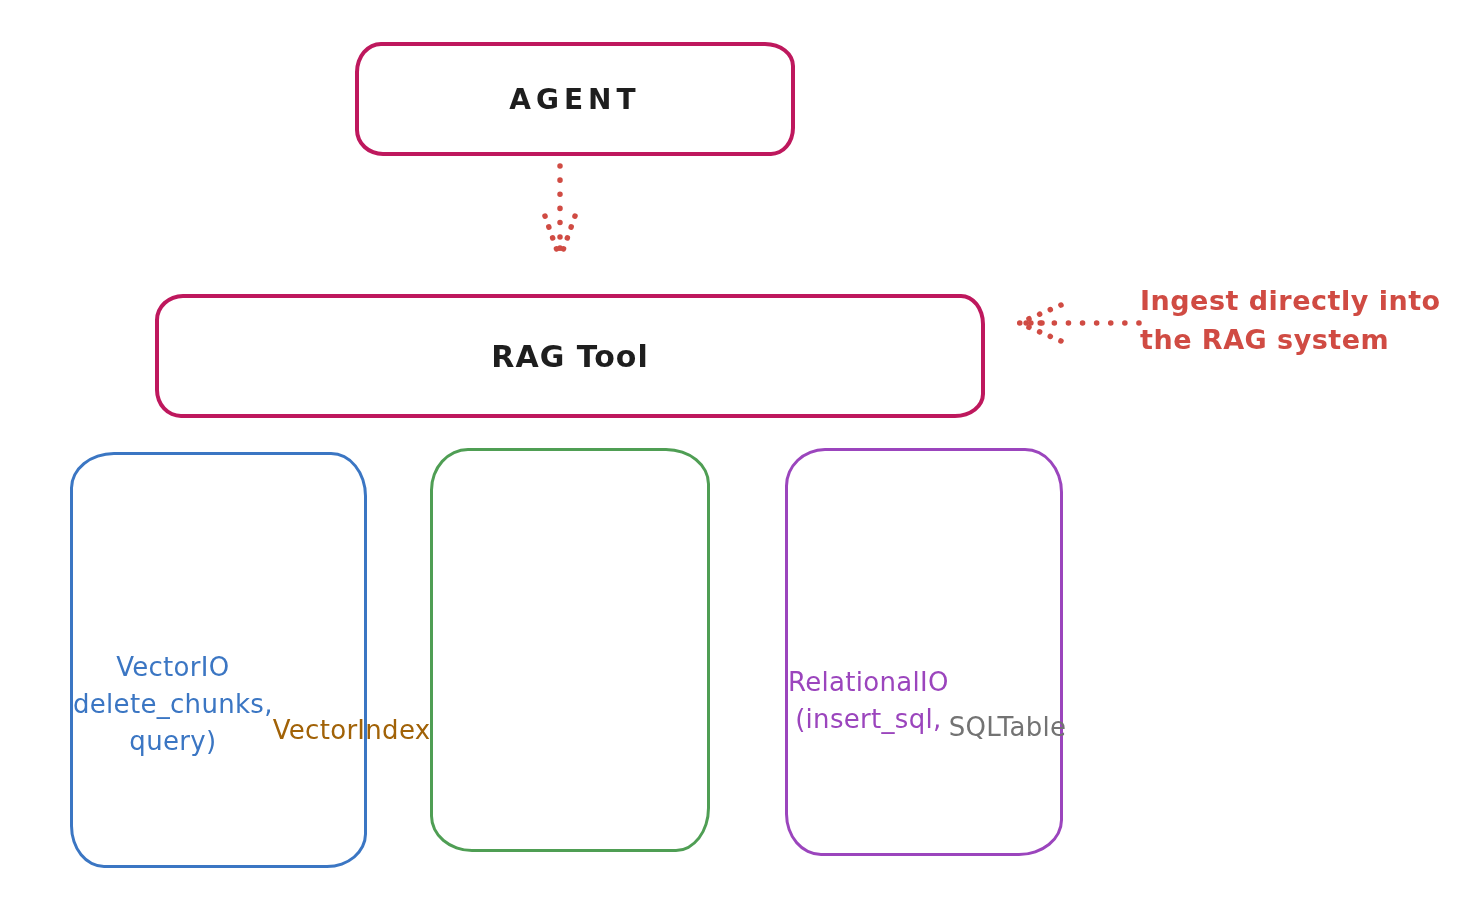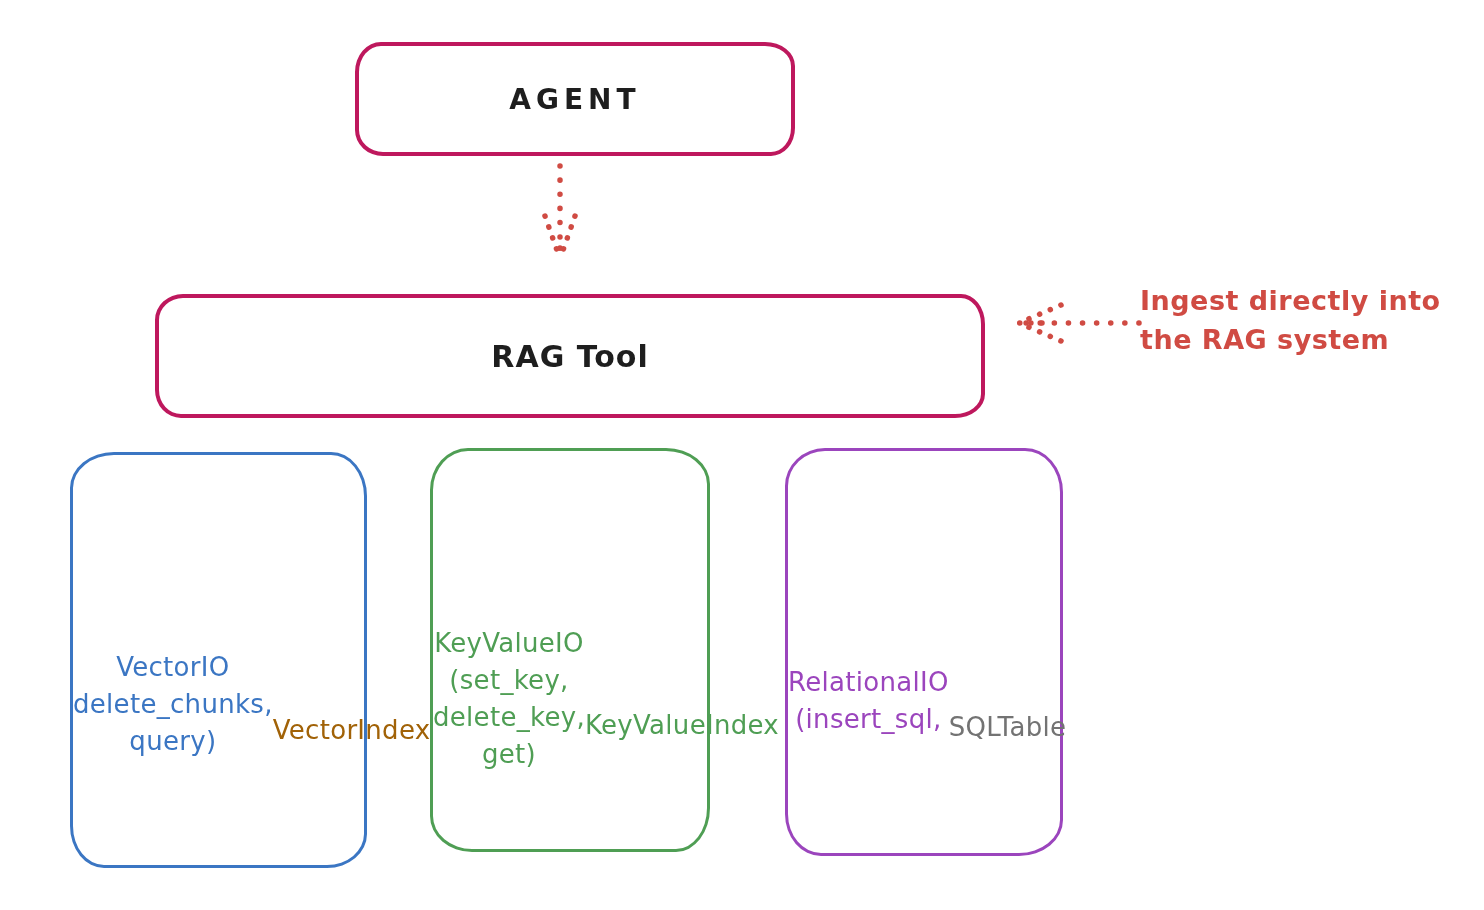--- a/index.html
+++ b/index.html
@@ -107,26 +107,20 @@
   <div class="box storage-box vector-box" style="border-color: rgb(59, 118, 195);">
     <div style="color: rgb(59, 118, 195);">
       <span class="title-line">VectorIO</span>
       <span class="title-line">delete_chunks,</span>
       <span class="title-line">query)</span>
     </div>
     <div class="index-label" style="color: #a16207;">VectorIndex</div>
   </div>
 
   <div class="box storage-box keyvalue-box" style="border-color: rgb(79, 158, 84);">
-    <div style="color: rgb(79, 158, 84);">
-      <span class="title-line">KeyValueIO</span>
-      <span class="title-line">(set_key,</span>
-      <span class="title-line">delete_key, get)</span>
-    </div>
-    <div class="index-label" style="color: rgb(79, 158, 84);">KeyValueIndex</div>
   </div>
 
   <div class="box storage-box relational-box" style="border-color: rgb(155, 69, 189);">
     <div style="color: rgb(155, 69, 189);">
       <span class="title-line">RelationalIO</span>
       <span class="title-line">(insert_sql,</span>
     </div>
     <div class="index-label" style="color: #737373;">SQLTable</div>
   </div>
 

